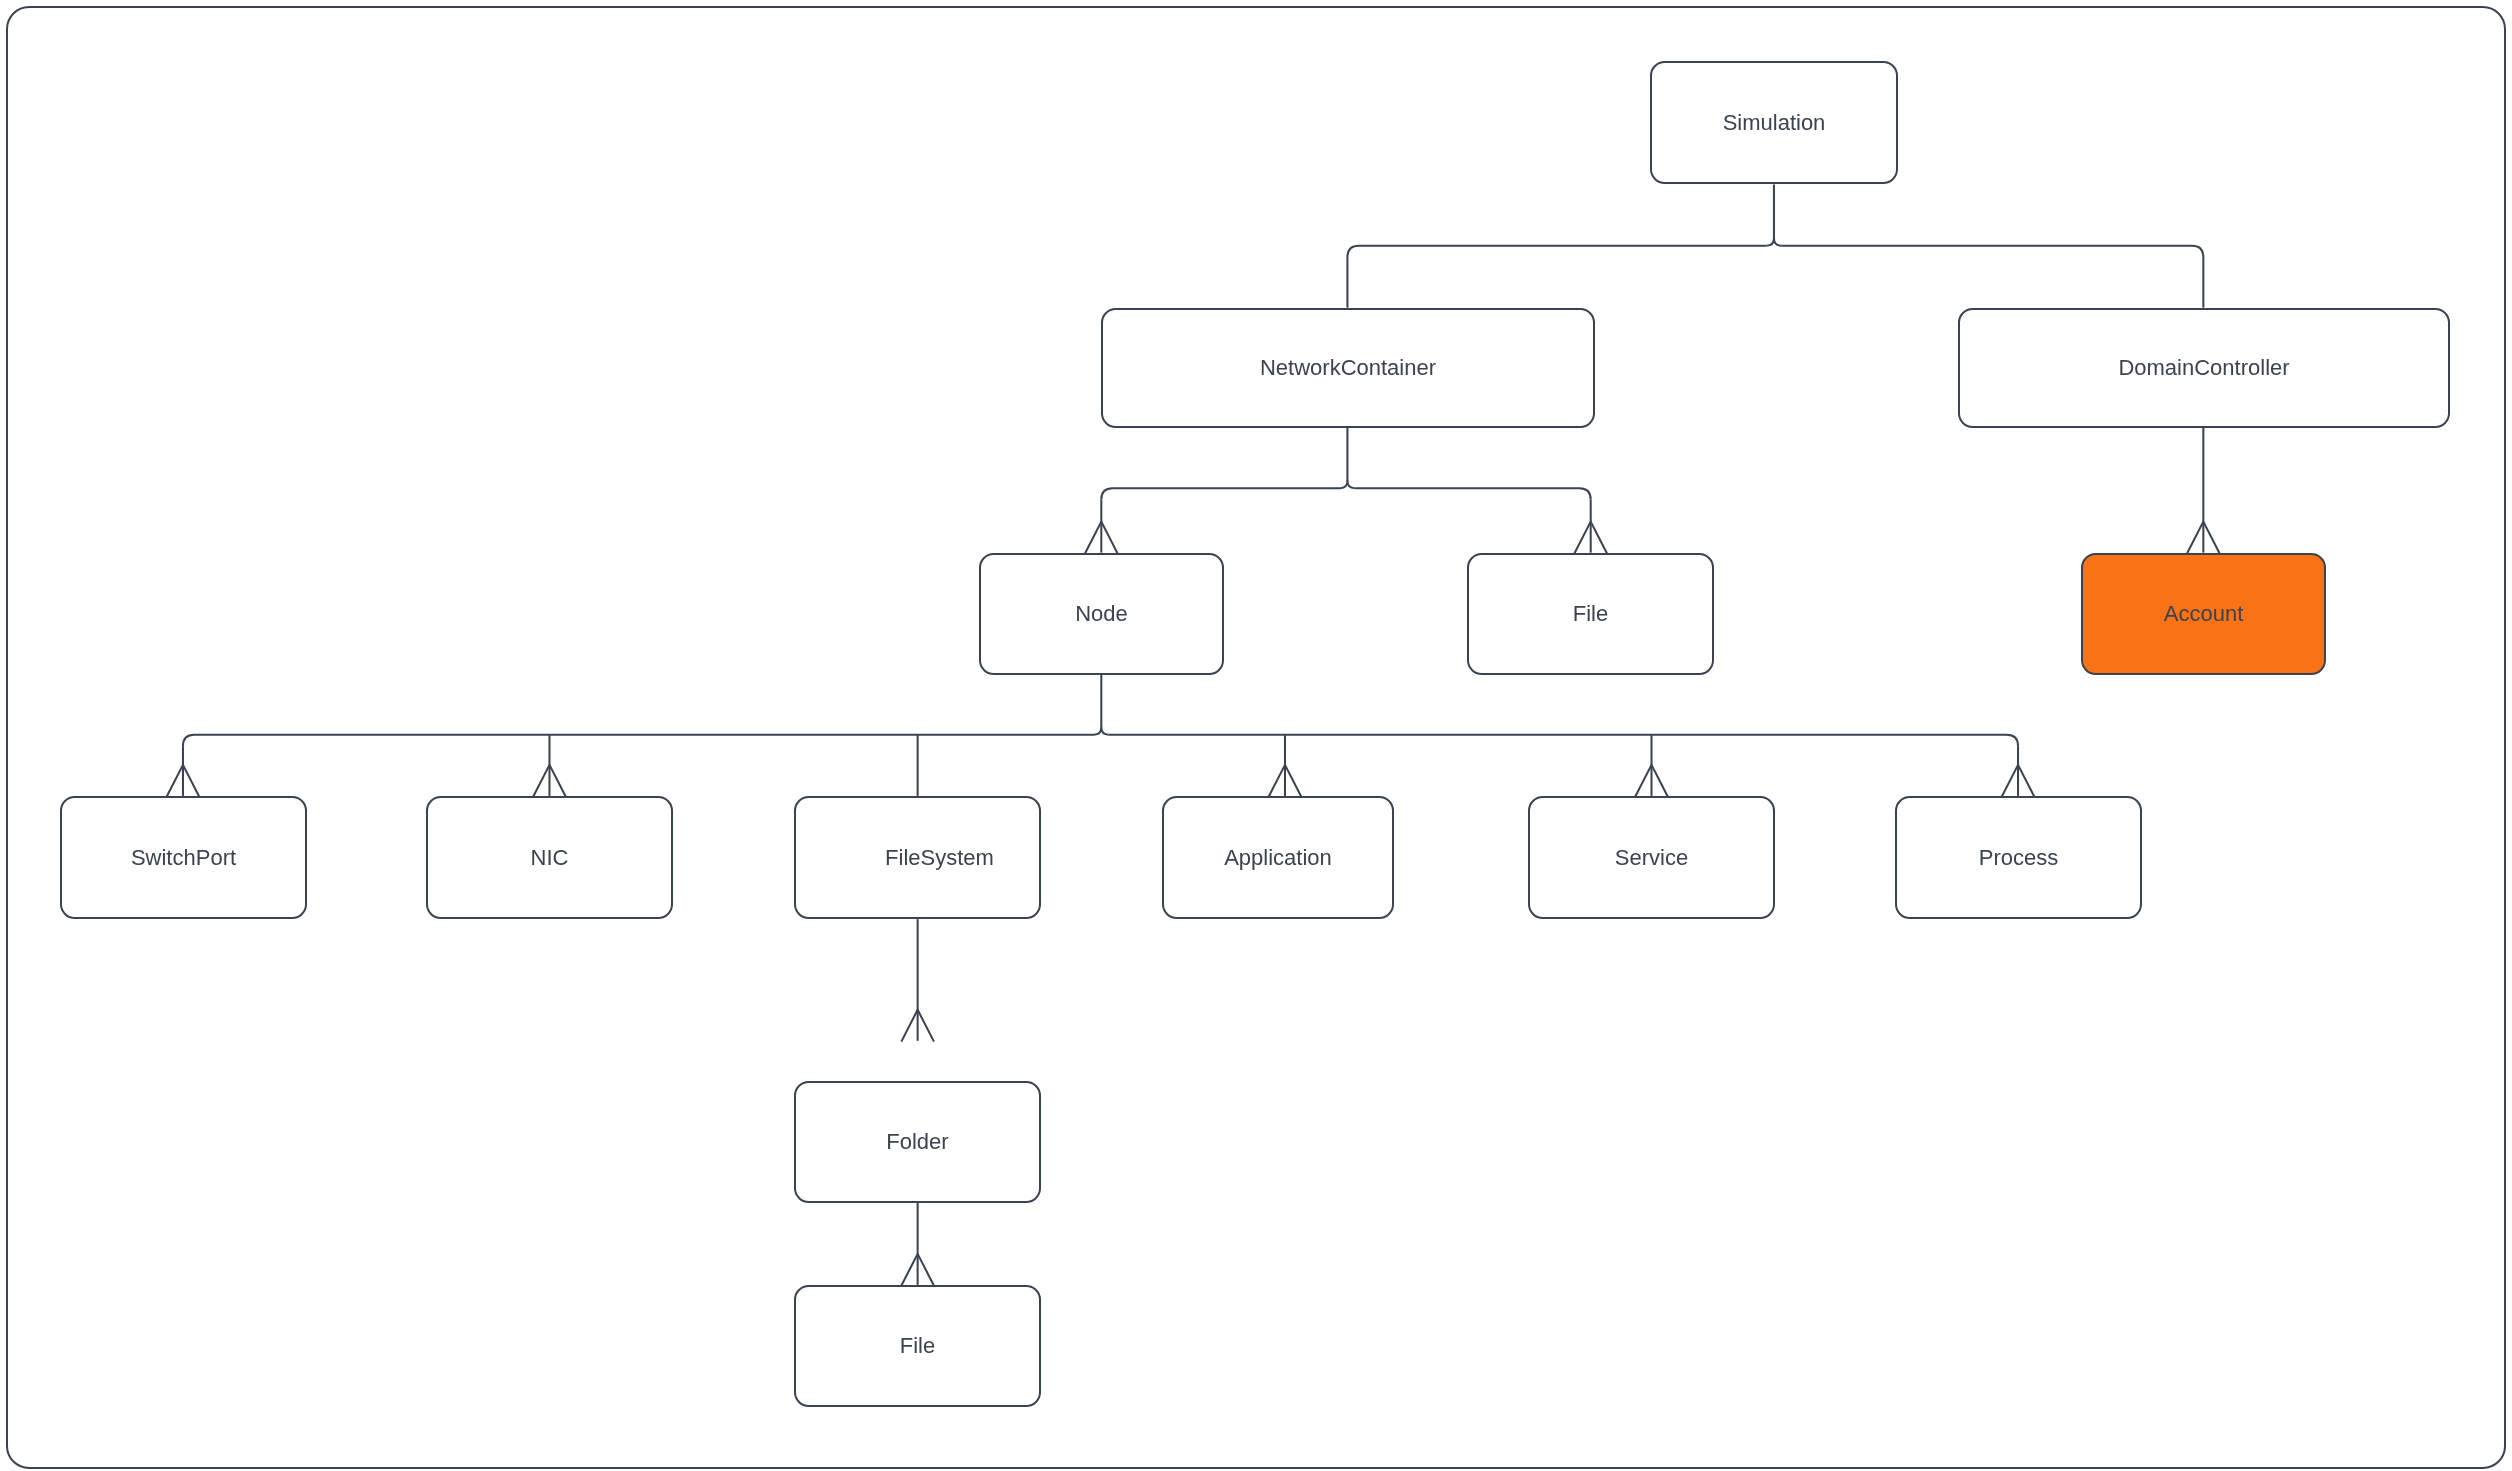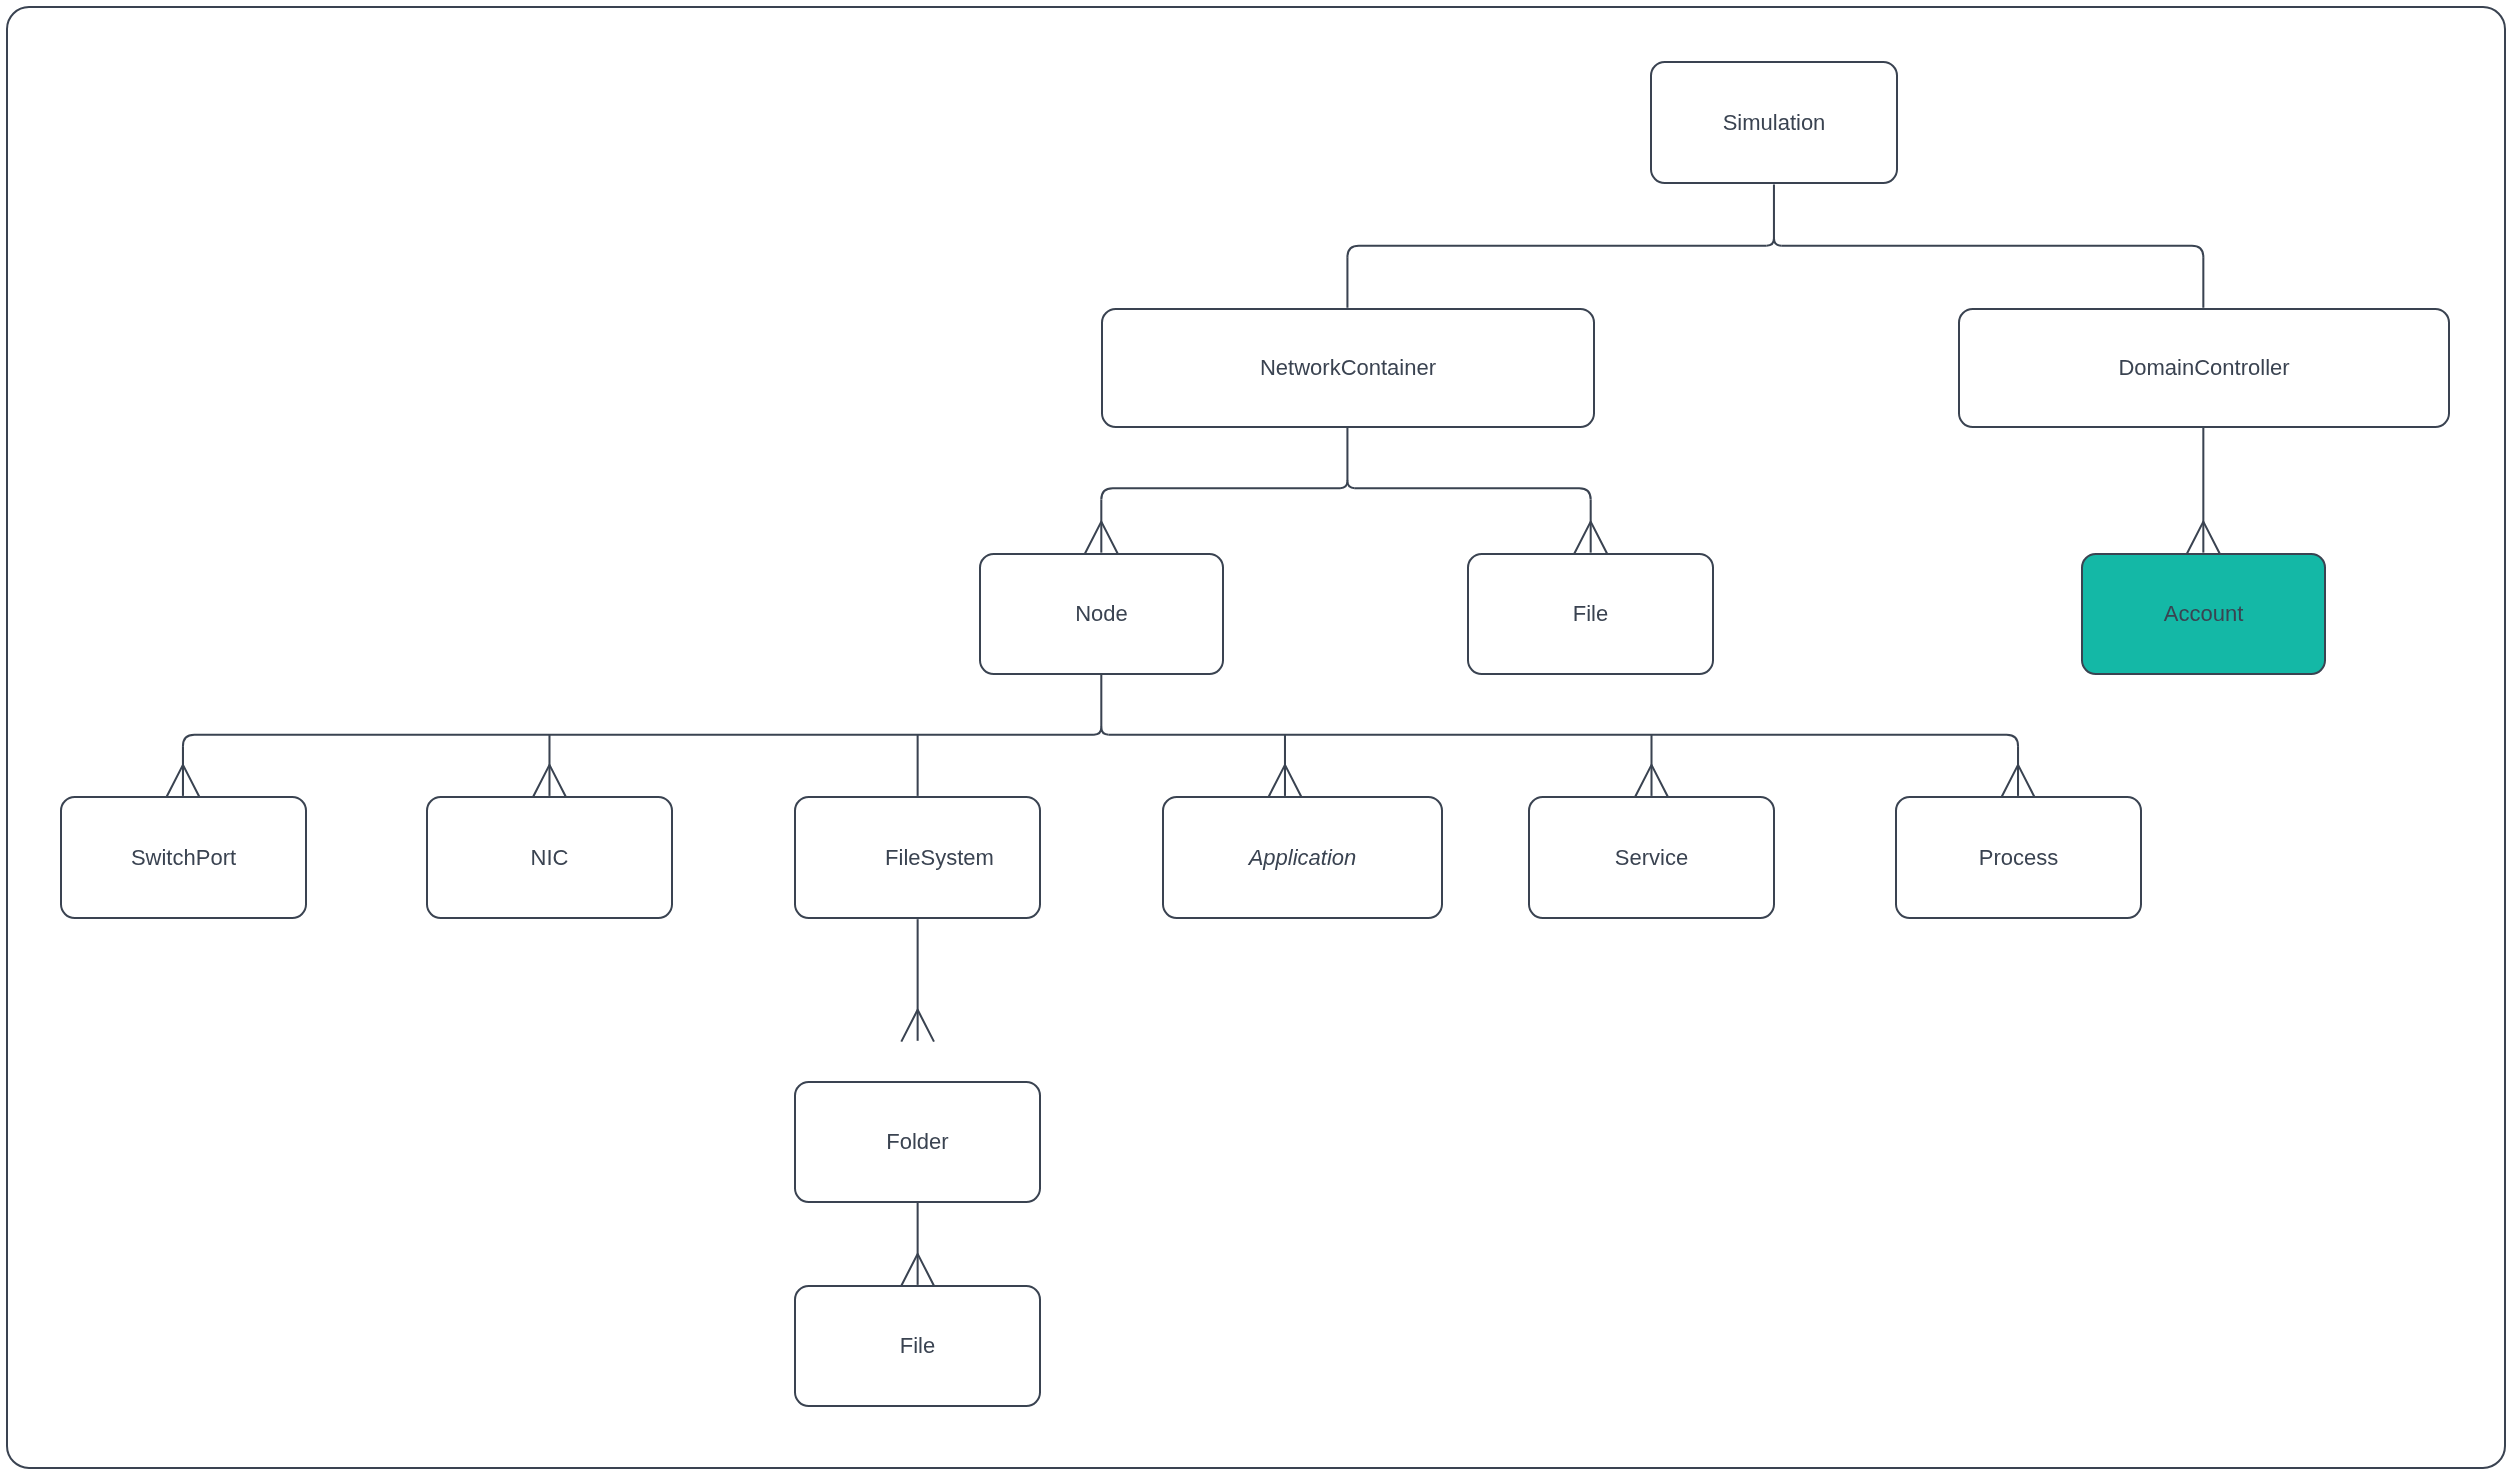--- a/index.html
+++ b/index.html
@@ -106,33 +106,33 @@
       </div>
       <div class="node" style="left: 1958px; top: 308px; width: 492px; height: 120px; border-color: rgb(58, 67, 81); background: rgb(255, 255, 255);">
         <span style="color: rgb(58, 67, 81);">DomainController</span>
       </div>
       <div class="node" style="left: 979px; top: 553px; width: 245px; height: 122px; border-color: rgb(58, 67, 81); background: rgb(255, 255, 255);">
         <span style="color: rgb(58, 67, 81);">Node</span>
       </div>
       <div class="node" style="left: 1467px; top: 553px; width: 247px; height: 122px; border-color: rgb(58, 67, 81); background: rgb(255, 255, 255);">
         <span style="color: rgb(58, 67, 81);">File</span>
       </div>
-      <div class="node" style="left: 2081px; top: 553px; width: 245px; height: 122px; border-color: rgb(58, 67, 81); background: #14b8a6;">
+      <div class="node" style="left: 2081px; top: 553px; width: 245px; height: 122px; border-color: rgb(58, 67, 81); background: #f97316;">
         <span style="color: rgb(58, 67, 81);">Account</span>
       </div>
       <div class="node" style="left: 60px; top: 796px; width: 247px; height: 123px; border-color: rgb(58, 67, 81); background: rgb(255, 255, 255);">
         <span style="color: rgb(58, 67, 81);">SwitchPort</span>
       </div>
       <div class="node" style="left: 426px; top: 796px; width: 247px; height: 123px; border-color: rgb(58, 67, 81); background: rgb(255, 255, 255);">
         <span style="color: rgb(58, 67, 81);">NIC</span>
       </div>
       <div class="node" style="left: 794px; top: 796px; width: 247px; height: 123px; border-color: rgb(58, 67, 81); background: rgb(255, 255, 255); padding-left: 44px;">
         <span style="color: rgb(58, 67, 81);">FileSystem</span>
       </div>
-      <div class="node" style="left: 1162px; top: 796px; width: 281px; height: 123px; border-color: rgb(58, 67, 81); background: rgb(255, 255, 255); font-style: italic;">
+      <div class="node" style="left: 1162px; top: 796px; width: 232px; height: 123px; border-color: rgb(58, 67, 81); background: rgb(255, 255, 255);">
         <span style="color: rgb(58, 67, 81);">Application</span>
       </div>
       <div class="node" style="left: 1528px; top: 796px; width: 247px; height: 123px; border-color: rgb(58, 67, 81); background: rgb(255, 255, 255);">
         <span style="color: rgb(58, 67, 81);">Service</span>
       </div>
       <div class="node" style="left: 1895px; top: 796px; width: 247px; height: 123px; border-color: rgb(58, 67, 81); background: rgb(255, 255, 255);">
         <span style="color: rgb(58, 67, 81);">Process</span>
       </div>
       <div class="node" style="left: 794px; top: 1041px; width: 247px; height: 122px; border-color: rgb(58, 67, 81); background: rgb(255, 255, 255); margin-top: 40px;">
         <span style="color: rgb(58, 67, 81);">Folder</span>

